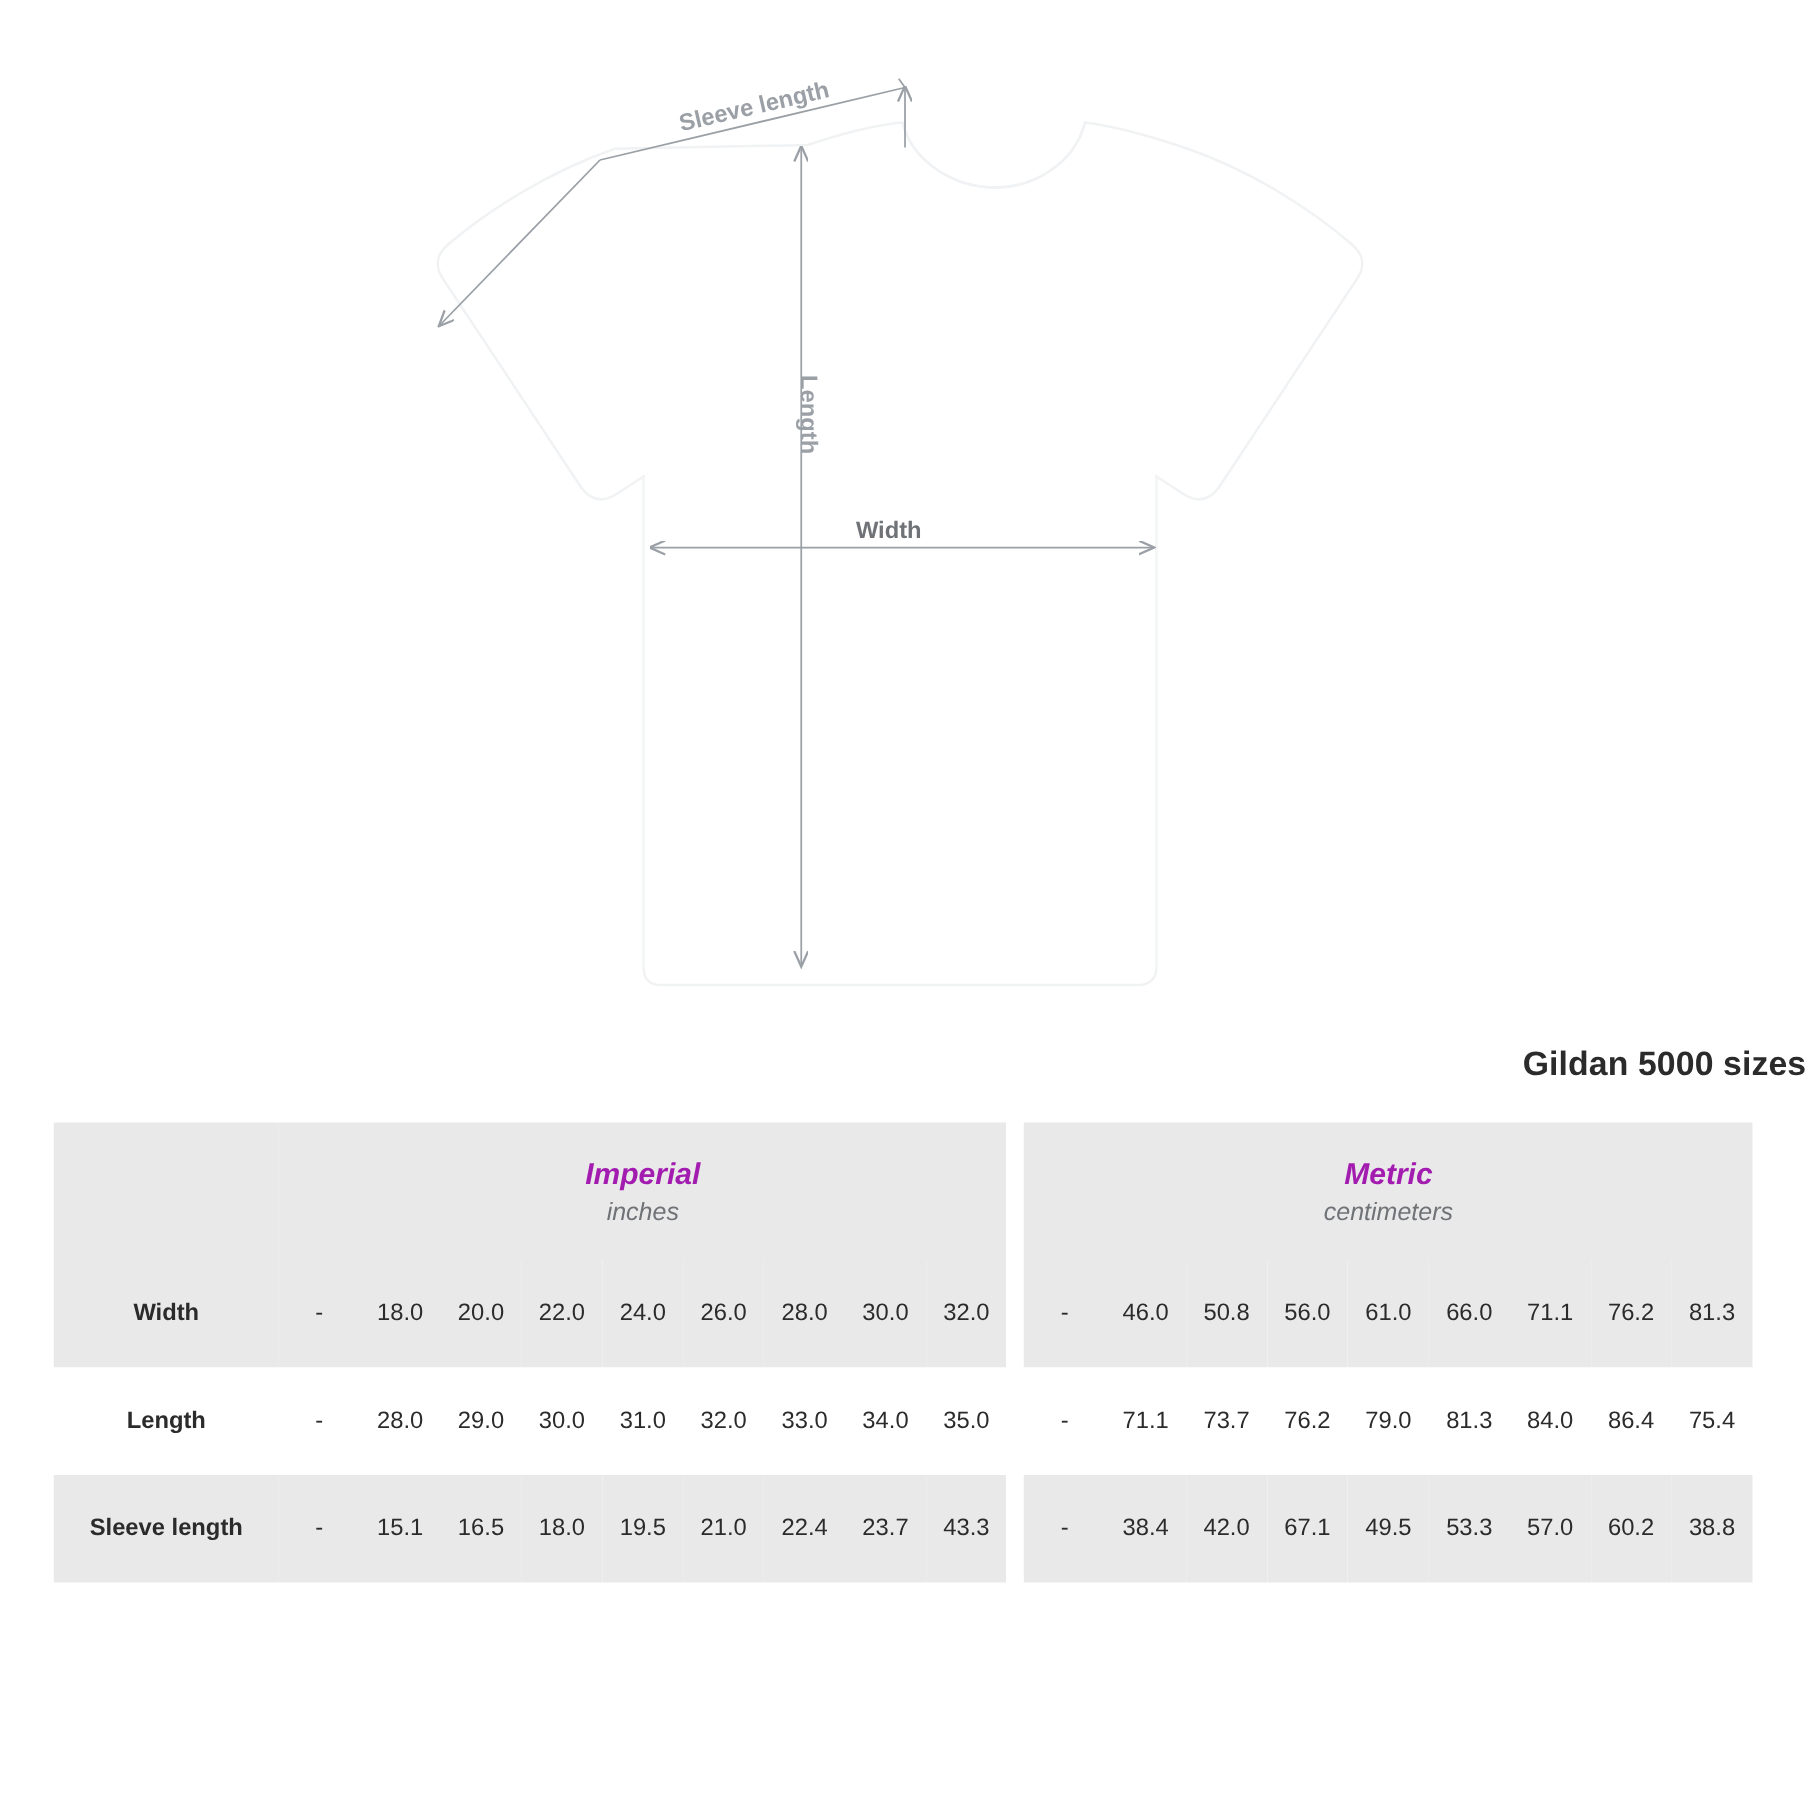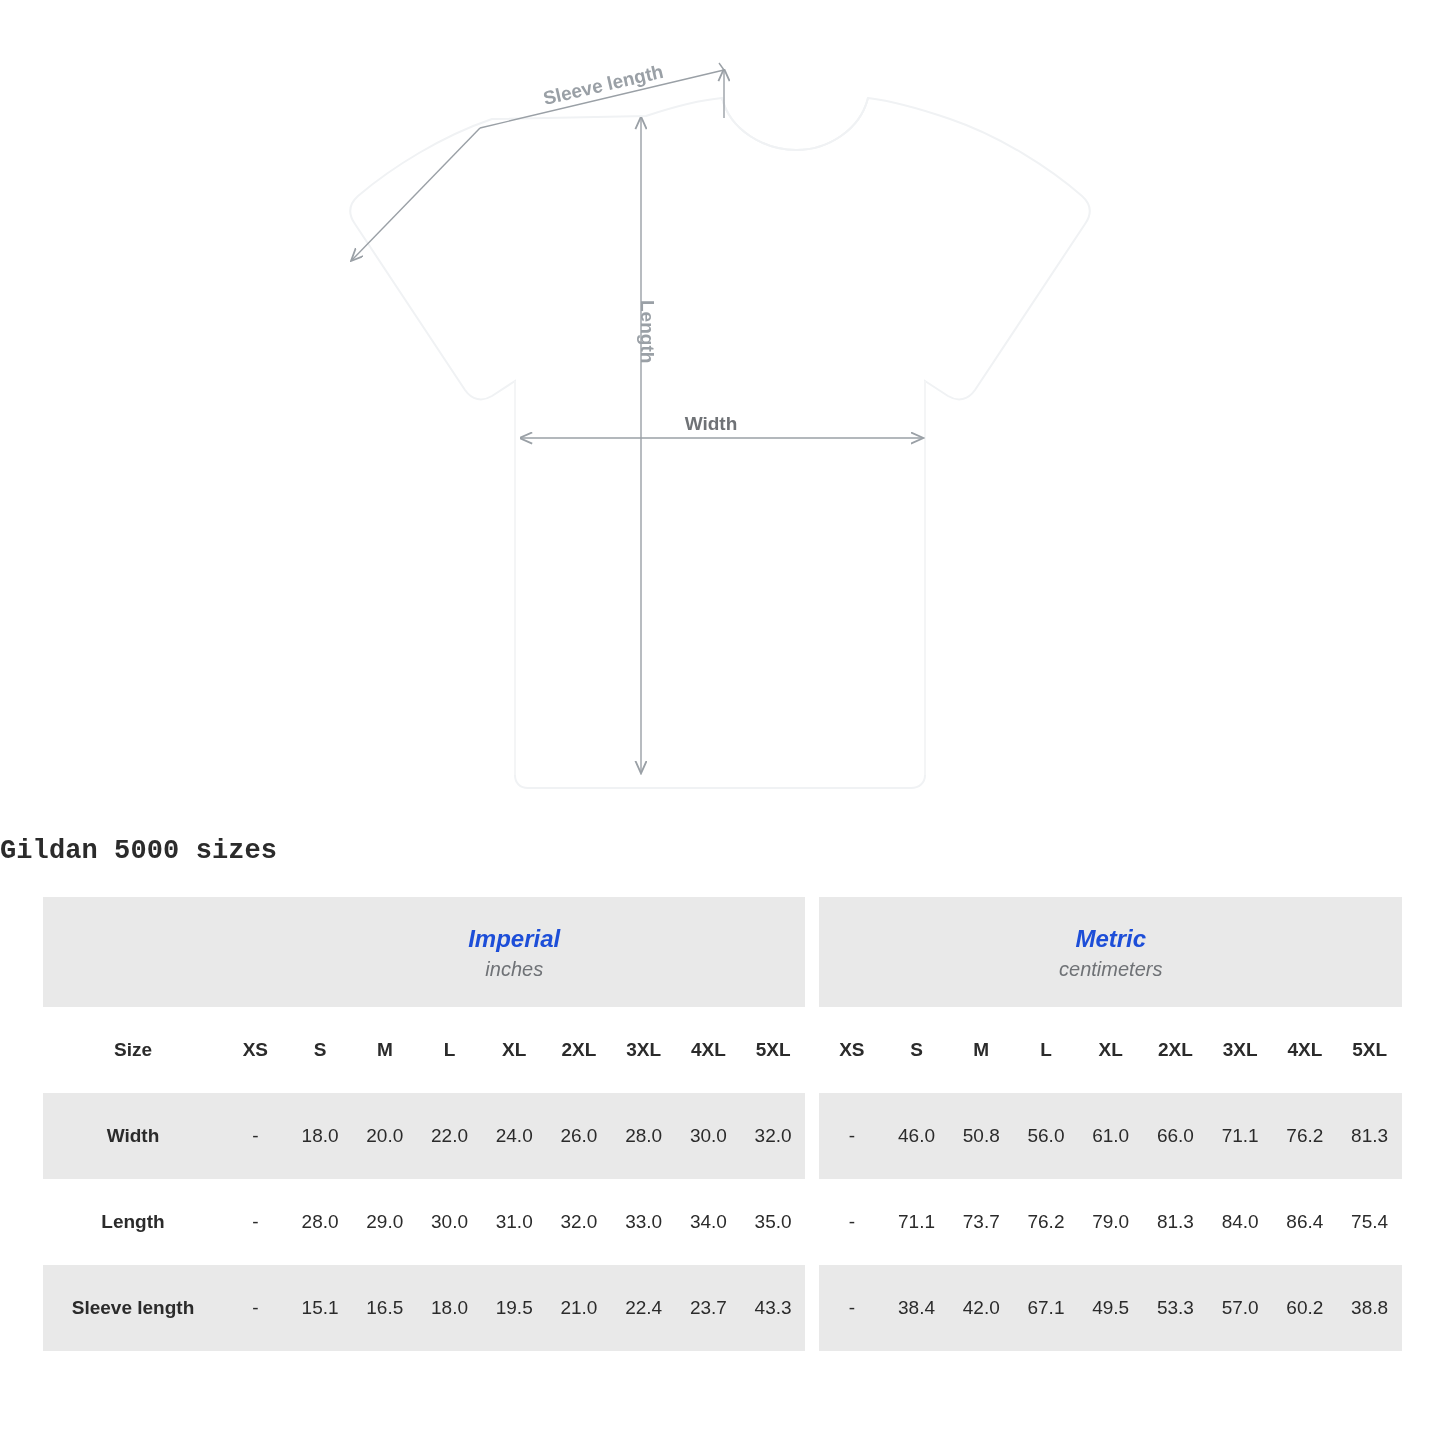--- a/index.html
+++ b/index.html
@@ -25,23 +25,22 @@
     position: relative;
     width: 1445px;
     height: 830px;
   }
   .diagram svg {
     display: block;
   }
 
   
   .title-block {
-    text-align: left;
+    text-align: right;
     margin-top: 6px;
-    font-family: Liberation Mono, monospace;
   }
   .chart-title {
     font-size: 27px;
     font-weight: bold;
     color: #2b2b2b;
     letter-spacing: 0.1px;
   }
   .chart-note {
     margin-top: 16px;
     font-size: 17px;
@@ -67,21 +66,21 @@
   }
   
   .unit-row td {
     height: 108px;
     background: #e9e9e9;
   }
   .unit-name {
     font-size: 24px;
     font-weight: bold;
     font-style: italic;
-    color: #1d4ed8;
+    color: #a21caf;
     line-height: 1.25;
   }
   .unit-sub {
     font-size: 20px;
     font-style: italic;
     color: #6f7276;
     margin-top: 4px;
   }
   
   .head-row td {
@@ -211,42 +210,20 @@
             <div class="unit-name">Imperial</div>
             <div class="unit-sub">inches</div>
           </td>
           <td class="sep"></td>
           <td colspan="9">
             <div class="unit-name">Metric</div>
             <div class="unit-sub">centimeters</div>
           </td>
         </tr>
 
-        <tr class="head-row">
-          <td class="rowlabel">Size</td>
-          <td class="sizecell">XS</td>
-          <td class="sizecell">S</td>
-          <td class="sizecell">M</td>
-          <td class="sizecell">L</td>
-          <td class="sizecell">XL</td>
-          <td class="sizecell">2XL</td>
-          <td class="sizecell">3XL</td>
-          <td class="sizecell">4XL</td>
-          <td class="sizecell">5XL</td>
-          <td class="sep"></td>
-          <td class="sizecell">XS</td>
-          <td class="sizecell">S</td>
-          <td class="sizecell">M</td>
-          <td class="sizecell">L</td>
-          <td class="sizecell">XL</td>
-          <td class="sizecell">2XL</td>
-          <td class="sizecell">3XL</td>
-          <td class="sizecell">4XL</td>
-          <td class="sizecell">5XL</td>
-        </tr>
 
         <tr class="data-row odd">
           <td class="rowlabel">Width</td>
           <td>-</td>
           <td>18.0</td>
           <td>20.0</td>
           <td>22.0</td>
           <td>24.0</td>
           <td>26.0</td>
           <td>28.0</td>

